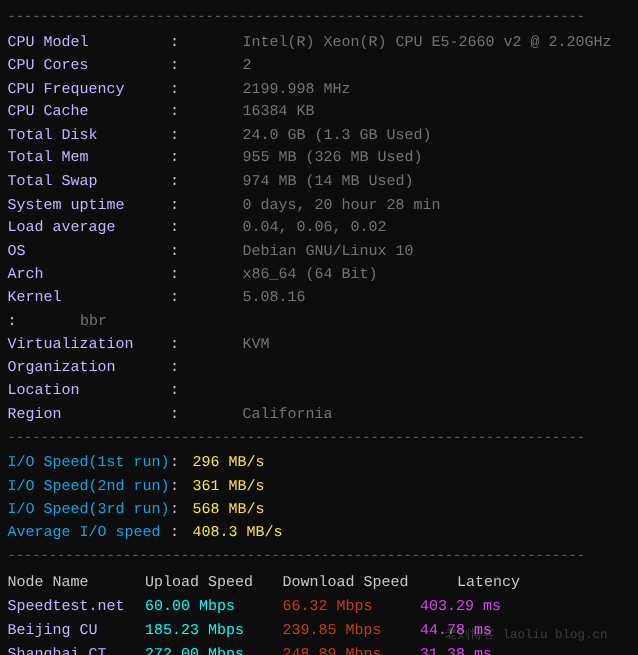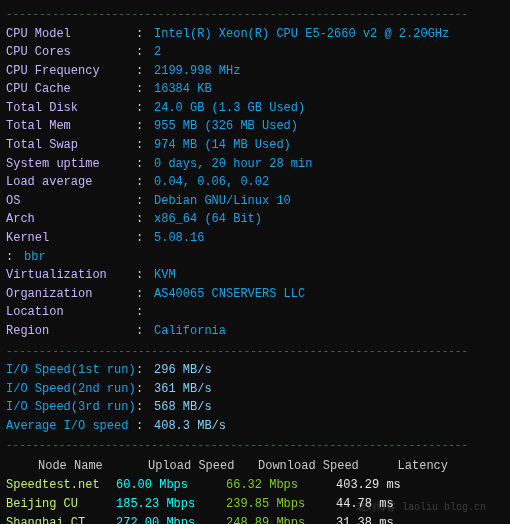--- a/index.html
+++ b/index.html
@@ -32,61 +32,61 @@
     .info-label {
       color: #c4b5fd;
       min-width: 130px;
     }
     .info-sep {
       color: #c8c8c8;
       margin-right: 4px;
       min-width: 14px;
     }
     .info-value {
-      color: #0ea5e9;
+      color: #737373;
+      margin-left: 40px;
     }
     .section-divider {
       color: #556b55;
       line-height: 1.5;
       margin: 2px 0;
       font-size: 11px;
     }
     .table-header {
       display: flex;
       color: #c8c8c8;
       line-height: 1.7;
-      margin-left: 32px;
     }
     .table-row {
       display: flex;
       line-height: 1.55;
     }
-    .col-node { min-width: 110px; color: #bef264; }
+    .col-node { min-width: 110px; color: #c4b5fd; }
     .col-upload { min-width: 110px; color: #00ffff; }
-    .col-download { min-width: 110px; color: #84cc16; }
-    .col-latency { min-width: 80px; color: #e5e5e5; }
+    .col-download { min-width: 110px; color: #c2410c; }
+    .col-latency { min-width: 80px; color: #d946ef; }
     .th-node { min-width: 110px; }
     .th-upload { min-width: 110px; }
     .th-download { min-width: 110px; }
     .th-latency { min-width: 80px; text-align: right; }
     .watermark {
       position: absolute;
       bottom: 10px;
       right: 24px;
       color: rgba(200,200,200,0.25);
       font-size: 10px;
       pointer-events: none;
     }
     .io-row {
       display: flex;
       line-height: 1.55;
     }
     .io-label { min-width: 130px; color: #0ea5e9; }
     .io-sep { color: #c8c8c8; margin-right: 4px; min-width: 14px; }
-    .io-value { color: #7dd3fc; }
+    .io-value { color: #fde047; }
   </style>
 </head>
 <body>
 
 <div class="terminal">
   <div class="divider section-divider">----------------------------------------------------------------------</div>
 
   <div id="system-info-container">
       <div class="info-row">
         <span class="info-label">CPU Model</span>
@@ -153,21 +153,20 @@
         <span class="info-value">bbr</span>
       </div>
       <div class="info-row">
         <span class="info-label">Virtualization</span>
         <span class="info-sep">:</span>
         <span class="info-value">KVM</span>
       </div>
       <div class="info-row">
         <span class="info-label">Organization</span>
         <span class="info-sep">:</span>
-        <span class="info-value">AS40065 CNSERVERS LLC</span>
       </div>
       <div class="info-row">
         <span class="info-label">Location</span>
         <span class="info-sep">:</span>
       </div>
       <div class="info-row">
         <span class="info-label">Region</span>
         <span class="info-sep">:</span>
         <span class="info-value">California</span>
       </div>

